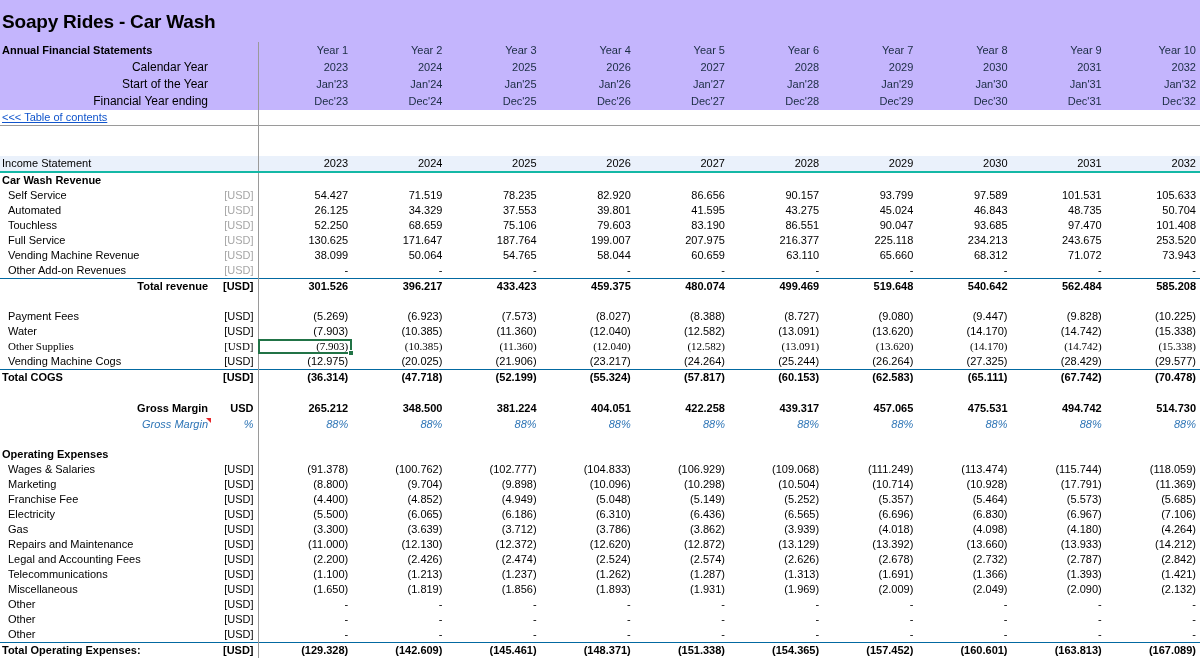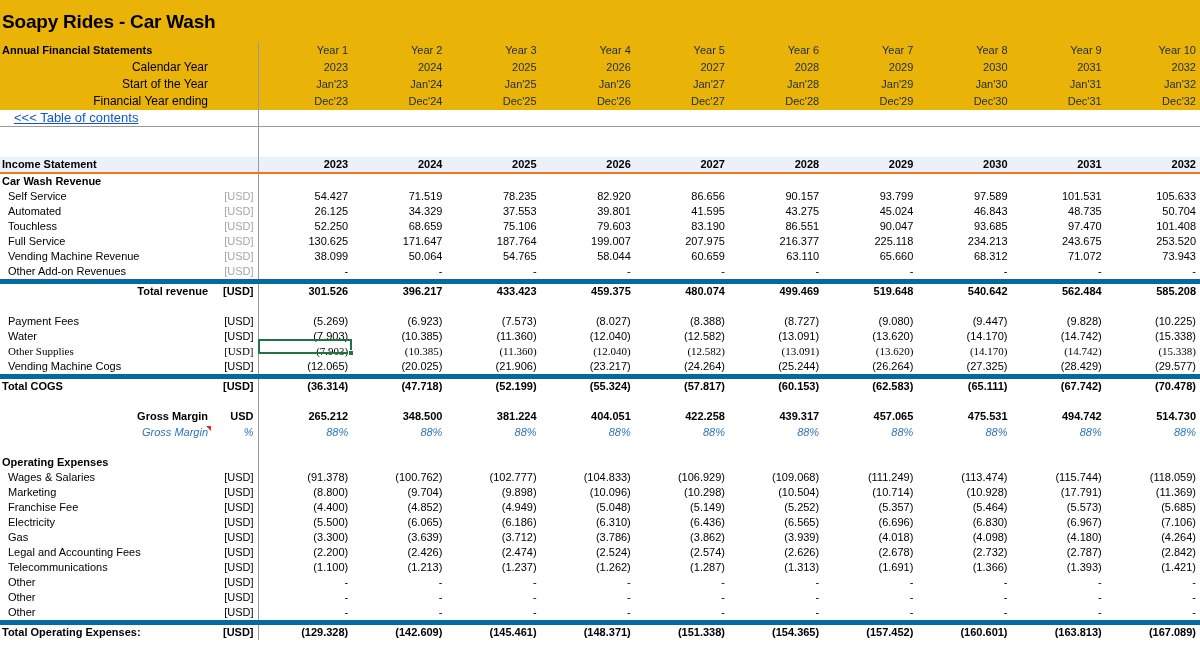--- a/index.html
+++ b/index.html
@@ -36,50 +36,49 @@
   
   col.c-label { width: 212px; }
   col.c-unit  { width: 46px; }
   col.c-num   { width: 94.2px; }
 
   .num { text-align: right; }
   .lbl { text-align: left; }
   .rgt { text-align: right; }
 
   
-  .band-blue { background: #eab308; }
+  .band-blue { background: #c4b5fd; }
   .band-white { background: #ffffff; }
   .band-pale { background: #eaf1fb; }
 
   .title-cell {
     font-size: 19px;
     font-weight: bold;
     letter-spacing: -0.2px;
     color: #000;
   }
   .sub-bold { font-weight: bold; }
   .hdr-num { color: #1a2c42; margin-top: 24px; }
   .vline { border-right: 1px solid #9a9a9a; }
 
   .toc a {
     color: #1155cc;
-    font-size: 13px;
-    margin-left: 12px;
+    font-size: 11px;
   }
 
   .row-is-hdr td {
-    font-weight: bold;
-    border-bottom: 2px solid #f97316;
+    font-weight: normal;
+    border-bottom: 2px solid #14b8a6;
   }
   .sec-title { font-weight: bold; }
   .indent1 { padding-left: 8px !important; }
   .usd-grey { color: #a6a6a6; text-align: right; font-size: 10.5px; }
   .usd-blk { color: #000; text-align: right; font-size: 10.5px; }
 
-  .topline td { border-top: 5px solid #0369a1; margin-left: 37px; }
+  .topline td { border-top: 1px solid #0369a1; margin-left: 37px; }
   .bold td, td.bold { font-weight: bold; }
 
   .gm-pct {
     font-style: italic;
     color: #2e75b6;
   }
   .gm-lbl-blue {
     font-style: italic;
     color: #2e75b6;
     text-align: right;
@@ -418,21 +417,21 @@
           <td class="num  band-white">(12.582)</td>
           <td class="num  band-white">(13.091)</td>
           <td class="num  band-white">(13.620)</td>
           <td class="num  band-white">(14.170)</td>
           <td class="num  band-white">(14.742)</td>
           <td class="num  band-white">(15.338)</td>
         </tr>
         <tr style="height: 15px;">
           <td class="lbl indent1 band-white">Vending Machine Cogs</td>
           <td class="usd-blk vline band-white">[USD]</td>
-          <td class="num  band-white">(12.065)</td>
+          <td class="num  band-white">(12.975)</td>
           <td class="num  band-white">(20.025)</td>
           <td class="num  band-white">(21.906)</td>
           <td class="num  band-white">(23.217)</td>
           <td class="num  band-white">(24.264)</td>
           <td class="num  band-white">(25.244)</td>
           <td class="num  band-white">(26.264)</td>
           <td class="num  band-white">(27.325)</td>
           <td class="num  band-white">(28.429)</td>
           <td class="num  band-white">(29.577)</td>
         </tr>
@@ -584,20 +583,34 @@
           <td class="num  band-white">(3.712)</td>
           <td class="num  band-white">(3.786)</td>
           <td class="num  band-white">(3.862)</td>
           <td class="num  band-white">(3.939)</td>
           <td class="num  band-white">(4.018)</td>
           <td class="num  band-white">(4.098)</td>
           <td class="num  band-white">(4.180)</td>
           <td class="num  band-white">(4.264)</td>
         </tr>
         <tr style="height: 15px;">
+          <td class="lbl indent1 band-white">Repairs and Maintenance</td>
+          <td class="usd-blk vline band-white">[USD]</td>
+          <td class="num  band-white">(11.000)</td>
+          <td class="num  band-white">(12.130)</td>
+          <td class="num  band-white">(12.372)</td>
+          <td class="num  band-white">(12.620)</td>
+          <td class="num  band-white">(12.872)</td>
+          <td class="num  band-white">(13.129)</td>
+          <td class="num  band-white">(13.392)</td>
+          <td class="num  band-white">(13.660)</td>
+          <td class="num  band-white">(13.933)</td>
+          <td class="num  band-white">(14.212)</td>
+        </tr>
+        <tr style="height: 15px;">
           <td class="lbl indent1 band-white">Legal and Accounting Fees</td>
           <td class="usd-blk vline band-white">[USD]</td>
           <td class="num  band-white">(2.200)</td>
           <td class="num  band-white">(2.426)</td>
           <td class="num  band-white">(2.474)</td>
           <td class="num  band-white">(2.524)</td>
           <td class="num  band-white">(2.574)</td>
           <td class="num  band-white">(2.626)</td>
           <td class="num  band-white">(2.678)</td>
           <td class="num  band-white">(2.732)</td>
@@ -612,20 +625,34 @@
           <td class="num  band-white">(1.237)</td>
           <td class="num  band-white">(1.262)</td>
           <td class="num  band-white">(1.287)</td>
           <td class="num  band-white">(1.313)</td>
           <td class="num  band-white">(1.691)</td>
           <td class="num  band-white">(1.366)</td>
           <td class="num  band-white">(1.393)</td>
           <td class="num  band-white">(1.421)</td>
         </tr>
         <tr style="height: 15px;">
+          <td class="lbl indent1 band-white">Miscellaneous</td>
+          <td class="usd-blk vline band-white">[USD]</td>
+          <td class="num  band-white">(1.650)</td>
+          <td class="num  band-white">(1.819)</td>
+          <td class="num  band-white">(1.856)</td>
+          <td class="num  band-white">(1.893)</td>
+          <td class="num  band-white">(1.931)</td>
+          <td class="num  band-white">(1.969)</td>
+          <td class="num  band-white">(2.009)</td>
+          <td class="num  band-white">(2.049)</td>
+          <td class="num  band-white">(2.090)</td>
+          <td class="num  band-white">(2.132)</td>
+        </tr>
+        <tr style="height: 15px;">
           <td class="lbl indent1 band-white">Other</td>
           <td class="usd-blk vline band-white">[USD]</td>
           <td class="num  band-white">-</td>
           <td class="num  band-white">-</td>
           <td class="num  band-white">-</td>
           <td class="num  band-white">-</td>
           <td class="num  band-white">-</td>
           <td class="num  band-white">-</td>
           <td class="num  band-white">-</td>
           <td class="num  band-white">-</td>

